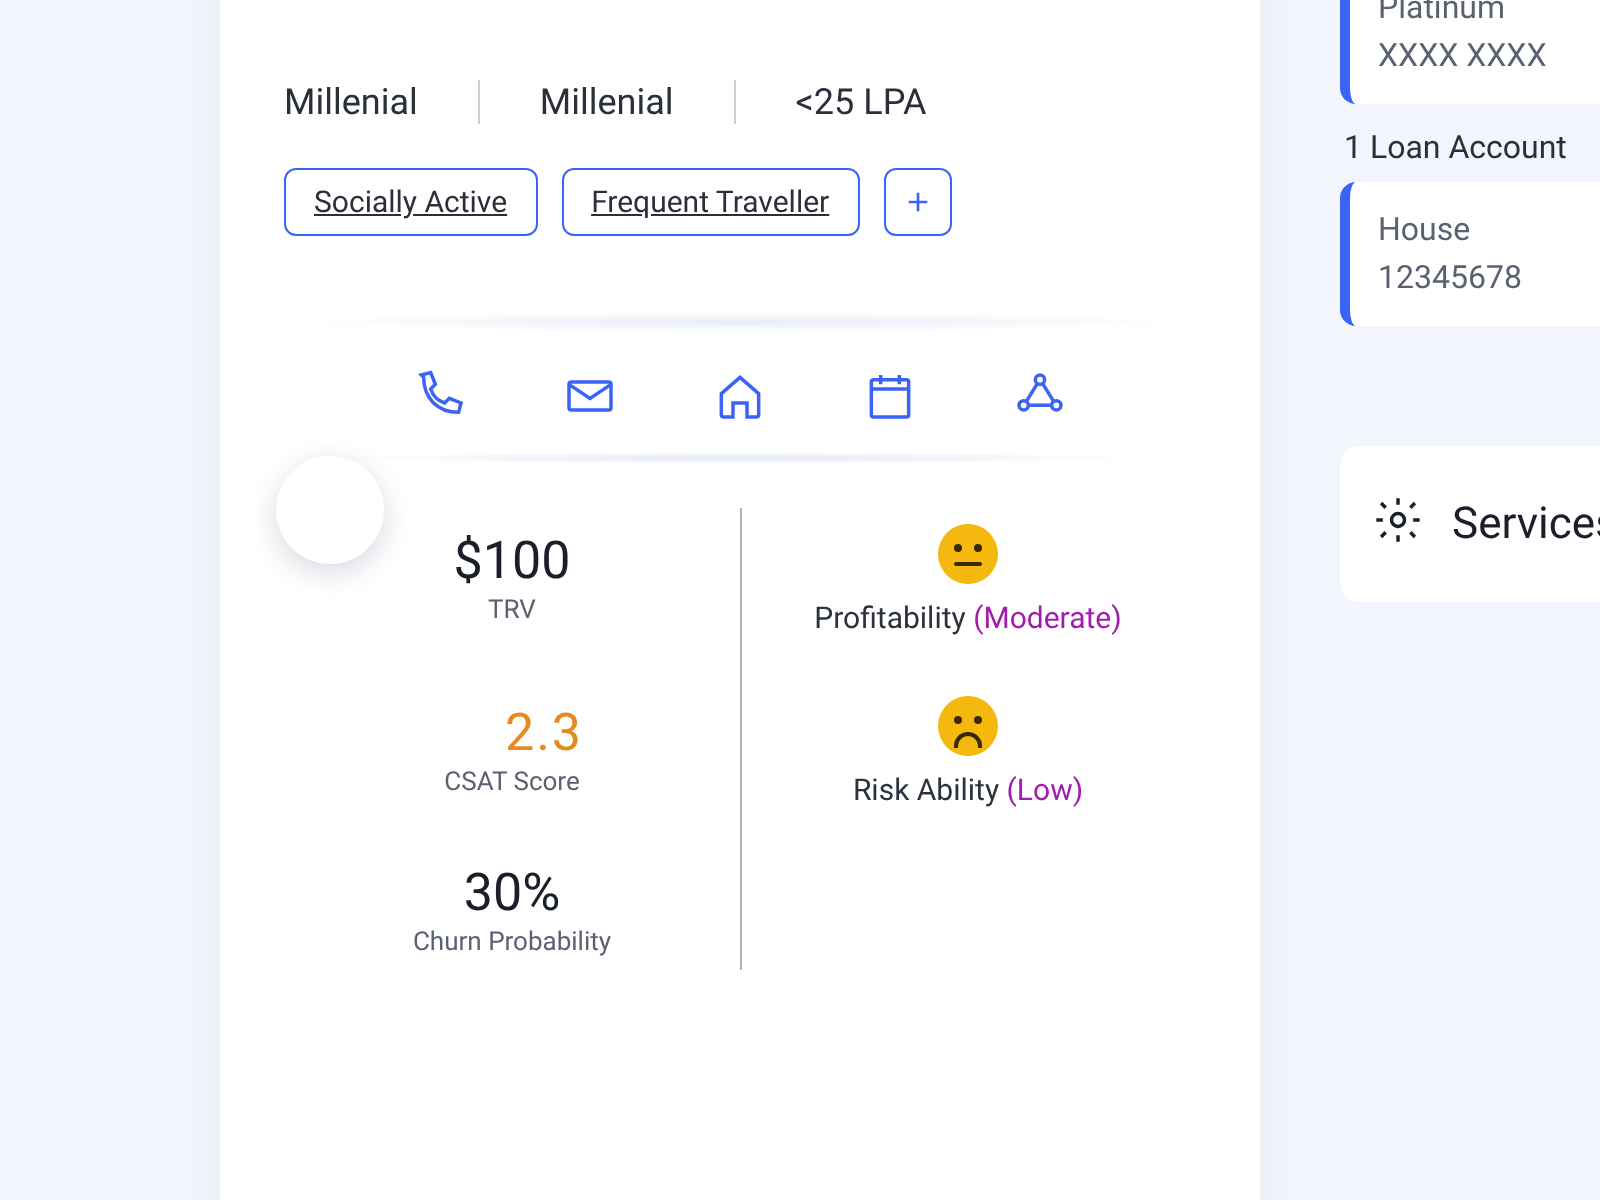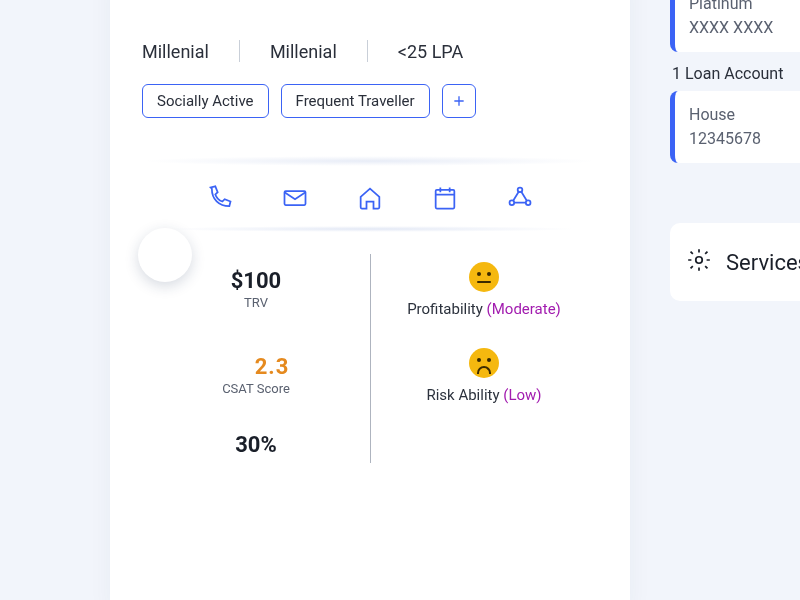--- a/index.html
+++ b/index.html
@@ -41,20 +41,21 @@
     margin-top: 22px;
     align-items: center;
   }
   .tag {
     border: 1.5px solid #3b63f5;
     color: #2a2f3a;
     font-size: 15px;
     padding: 7px 14px;
     border-radius: 6px;
     background: #fff;
+    text-decoration: underline;
   }
   .add-tag {
     width: 34px;
     height: 34px;
     border: 1.5px solid #3b63f5;
     border-radius: 6px;
     color: #3b63f5;
     display: flex;
     align-items: center;
     justify-content: center;
@@ -124,21 +125,21 @@
     background: #f5b80f;
     position: relative;
   }
   .emoji-face .eye { position: absolute; width: 4px; height: 4px; border-radius: 50%; background: #3a2a00; top: 10px; }
   .emoji-face .eye.l { left: 8px; }
   .emoji-face .eye.r { right: 8px; }
   .emoji-face .mouth-flat { position: absolute; left: 8px; right: 8px; top: 19px; height: 2px; background: #3a2a00; border-radius: 1px; }
   .emoji-face .mouth-sad { position: absolute; left: 8px; width: 14px; height: 8px; top: 18px; border: 2px solid #3a2a00; border-bottom: none; border-radius: 10px 10px 0 0; }
   .metric-label { color: #2c323d; font-size: 15px; }
   .metric-label .muted { color: #a21caf; }
-  .metric-value { font-size: 22px; font-weight: 700; color: #1a1f29; }
+  .metric-value { font-size: 26px; font-weight: 400; color: #1a1f29; }
   .metric-value.orange { color: #e58a1f; letter-spacing: 1px; margin-left: 32px; }
   .metric-sub { color: #5a6170; font-size: 13px; margin-top: 2px; }
 
   .right-col {
     position: absolute;
     left: 670px;
     top: -20px;
     width: 200px;
   }
   .acct-card {
@@ -260,20 +261,21 @@
             <span class="eye r"></span>
             <span class="mouth-sad"></span>
           </div>
       </div>
       <div class="metric-label">
         <span>Risk Ability</span> <span class="muted">(Low)</span>
       </div>
     </div>
     <div class="metric-cell">
       <div class="metric-value">30%</div>
+      <div class="metric-sub">Churn Probability</div>
     </div>
   </div>
 </div>
 
 <div class="right-col">
   <div class="acct-card">
     <div>Platinum</div>
     <div>XXXX XXXX</div>
   </div>
   <div class="section-label">1 Loan Account</div>

